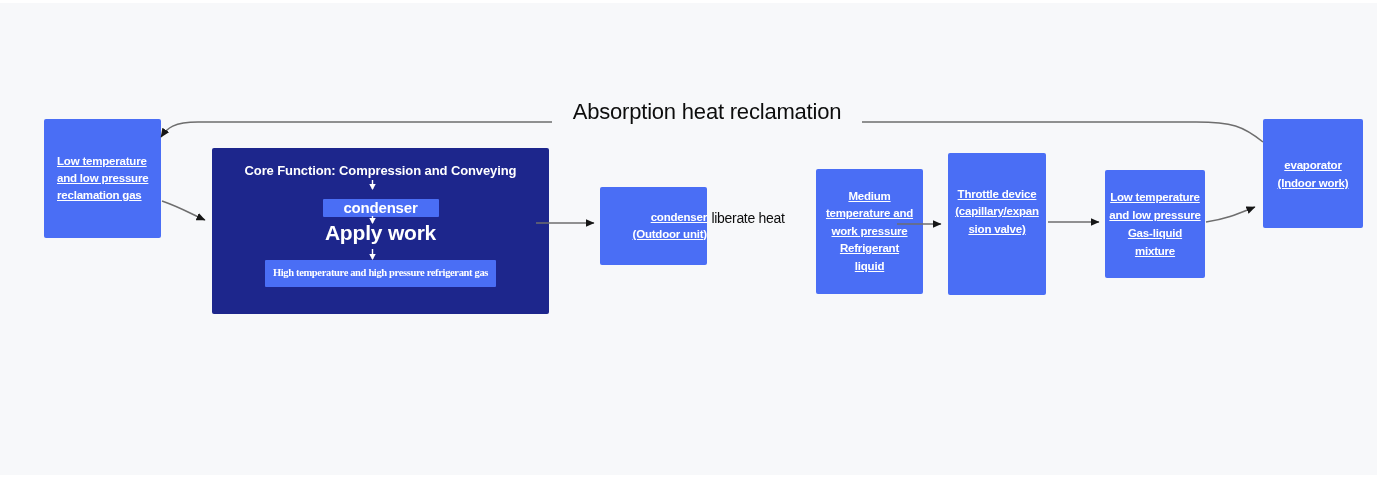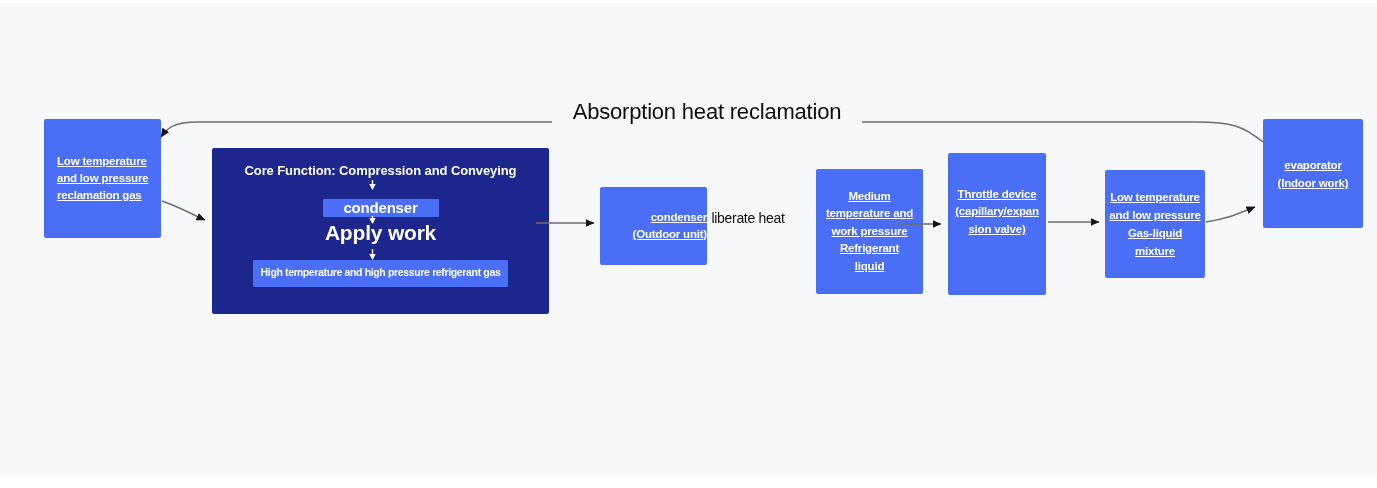--- a/index.html
+++ b/index.html
@@ -36,21 +36,21 @@
   #core-heading{font-size:13px;letter-spacing:-0.1px;white-space:nowrap;}
   #core-compressor{
     margin-top:19px;background:var(--box-blue);width:116px;height:18px;
     display:flex;align-items:center;justify-content:center;
     font-size:15px;border-radius:1px;
   }
   #core-applywork{margin-top:4px;font-size:21px;letter-spacing:-0.2px;line-height:24px;}
   #core-output{
     margin-top:15px;background:var(--box-blue);height:27px;
     display:flex;align-items:center;justify-content:center;
-    font-size:10.5px;letter-spacing:-0.35px;padding:0 8px;border-radius:1px;white-space:nowrap;
+    font-size:10.5px;letter-spacing:-0.35px;padding:0 8px;border-radius:1px;white-space:nowrap;font-family:Liberation Serif, serif;
   }
   #box-condenser{left:600px;top:187px;width:107px;height:78px;text-align:right;}
   #box-liquid{left:816px;top:169px;width:107px;height:125px;}
   #box-throttle{left:948px;top:153px;width:98px;height:142px;padding-bottom:24px;}
   #box-mixture{left:1105px;top:170px;width:100px;height:108px;line-height:18px;}
   #box-evaporator{left:1263px;top:119px;width:100px;height:109px;line-height:18px;}
   #label-liberate{
     position:absolute;left:706px;top:210px;width:84px;text-align:center;
     color:var(--text-dark);font-size:14px;font-weight:500;letter-spacing:-0.3px;
     z-index:1;white-space:nowrap;

